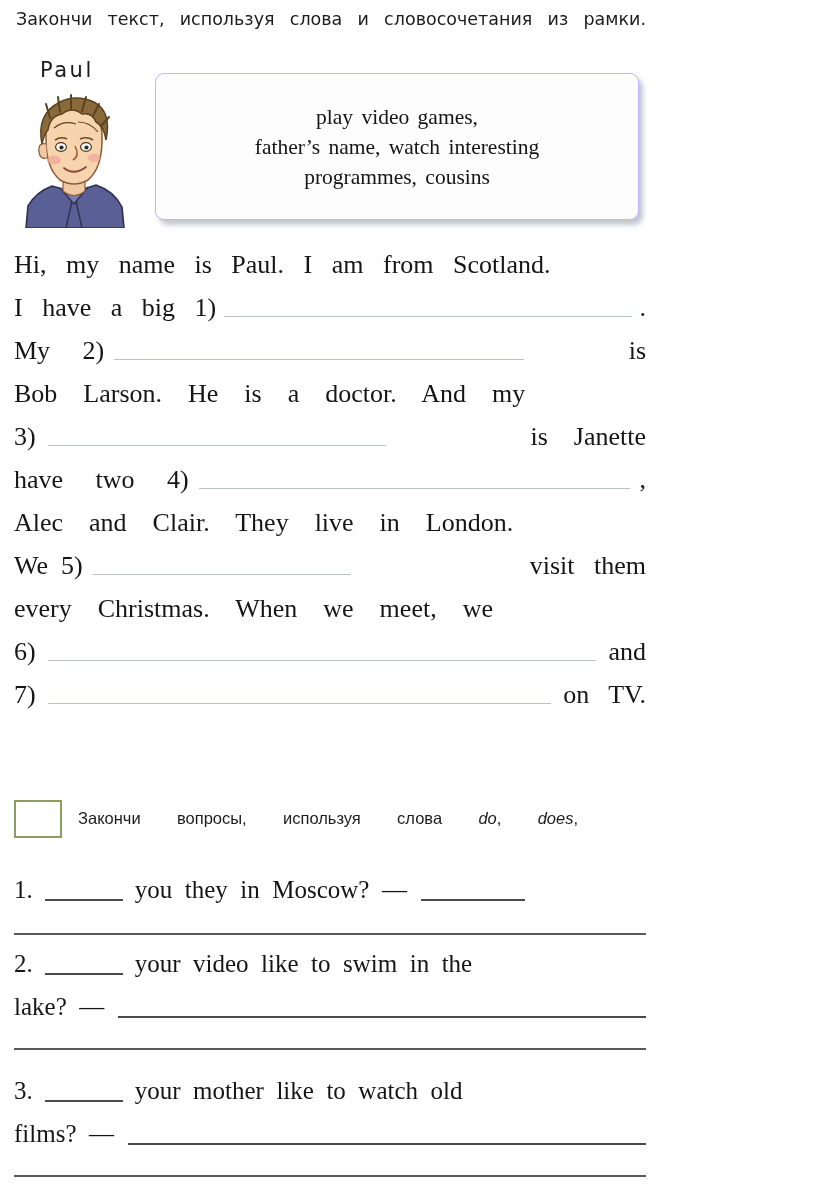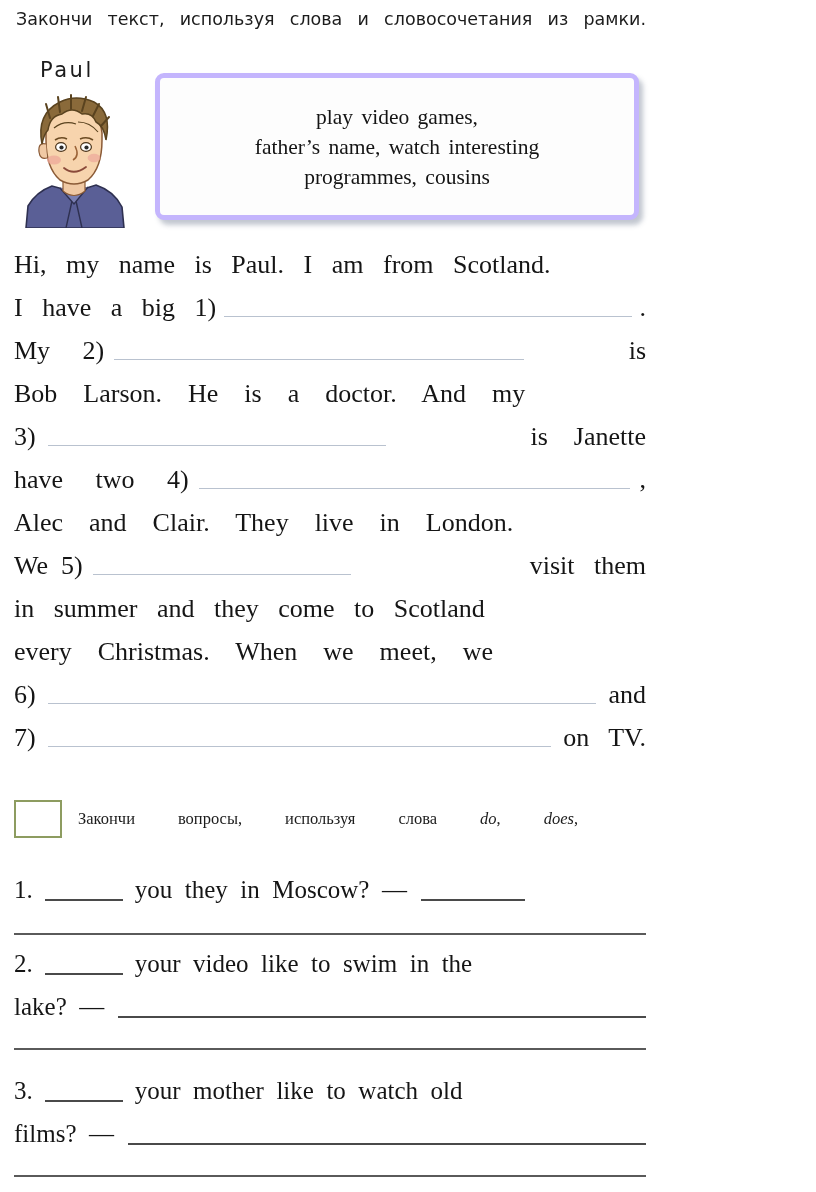--- a/index.html
+++ b/index.html
@@ -69,21 +69,21 @@
 
   
   .wordbox {
     position: absolute;
     left: 155px;
     top: 73px;
     width: 484px;
     height: 147px;
     box-sizing: border-box;
     background: #fdfdfd;
-    border: 5px solid #c4b5fd;
+    border: 1px solid #c4b5fd;
     border-radius: 9px;
     box-shadow: 4px 5px 5px rgba(120,130,150,0.45);
     display: flex;
     align-items: center;
     justify-content: center;
   }
   .wordbox-inner {
     width: 446px;
     text-align: center;
     font-family: "Liberation Serif", "DejaVu Serif", serif;
@@ -132,21 +132,21 @@
     height: 38px;
     box-sizing: border-box;
     border: 2px solid #8d9c60;
     background: #ffffff;
   }
   .instr-ru2 {
     position: absolute;
     left: 78px;
     top: 806px;
     width: 500px;
-    font-family: Liberation Serif, serif;
+    font-family: Liberation Sans, sans-serif;
     font-size: 16.5px;
     line-height: 25px;
     color: #1c1c1c;
   }
   .instr-ru2 i { font-style: italic; }
   .instr-ru2 .j1 {
     display: block;
     text-align: justify;
   }
   .instr-ru2 .j1::after {
@@ -280,23 +280,20 @@
       <span class="w">Alec    and    Clair.    They    live    in    London.</span>
     </div>
 
     <div class="pline">
       <span class="w">We  5)</span>
       <span class="blank-blue" style="width:258px;margin:0 10px;"></span>
       <span class="gap"></span>
       <span class="w">visit   them</span>
     </div>
 
-    <div class="pline">
-      <span class="w">in   summer   and   they   come   to   Scotland</span>
-    </div>
 
     <div class="pline">
       <span class="w">every    Christmas.    When    we    meet,    we</span>
     </div>
 
     <div class="pline">
       <span class="w">6)</span>
       <span class="blank-blue grow" style="margin:0 12px;"></span>
       <span class="w">and</span>
     </div>

